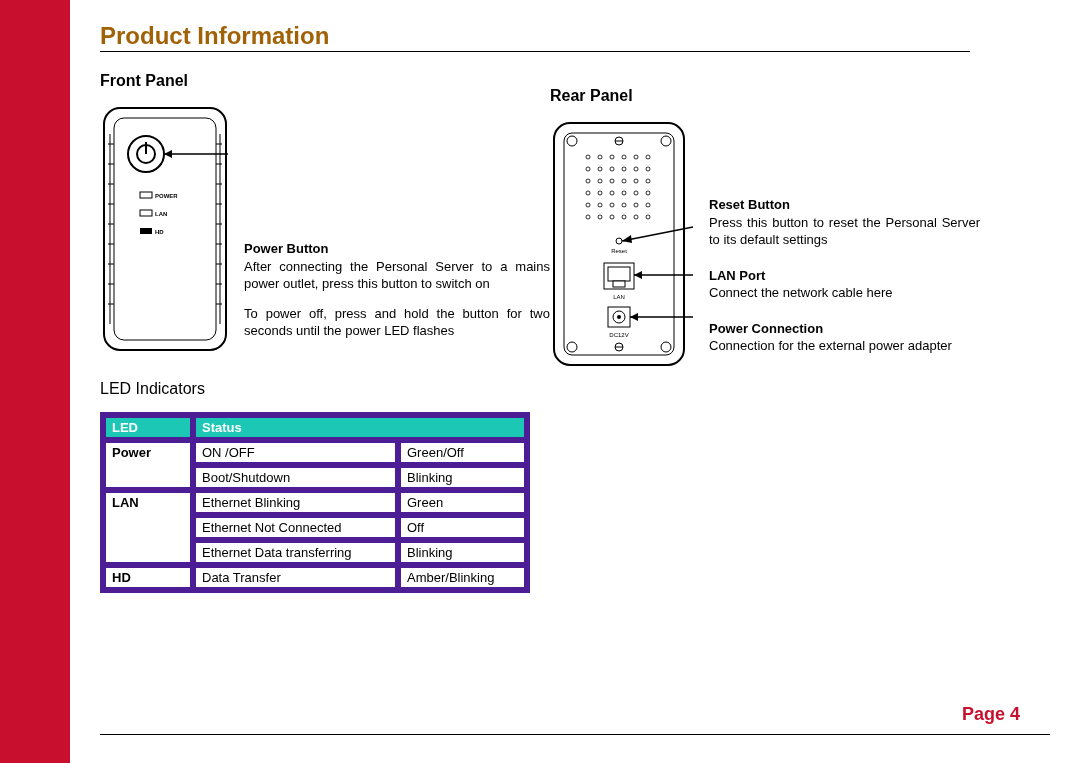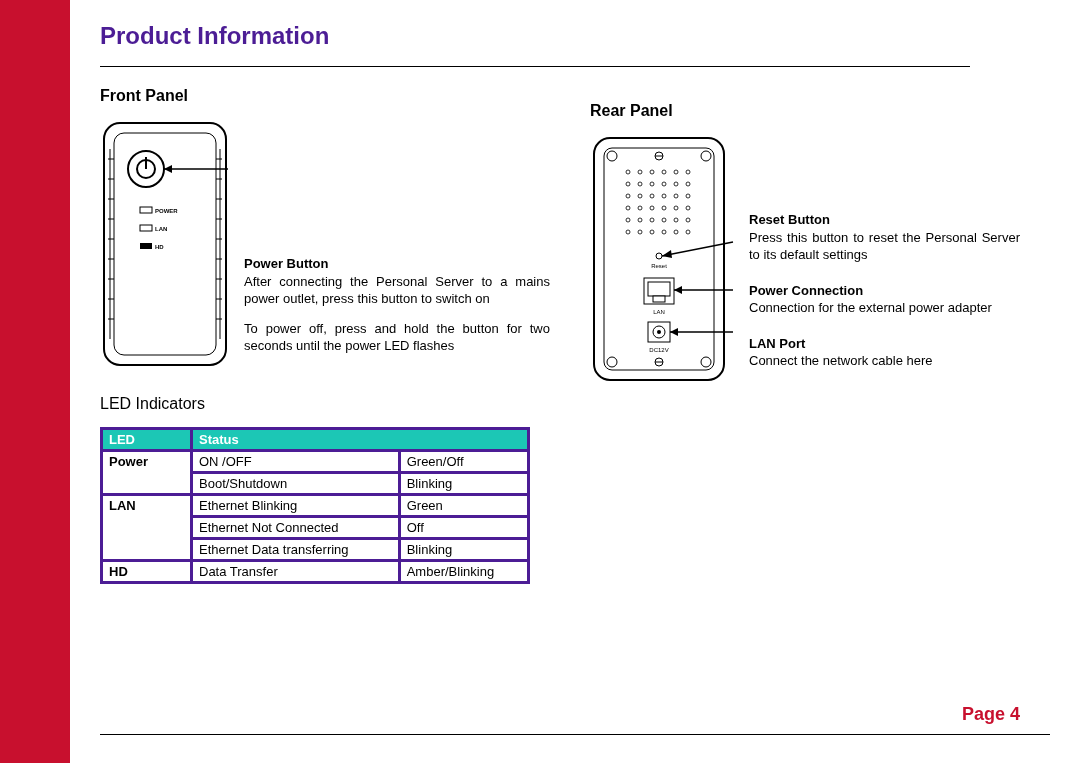--- a/index.html
+++ b/index.html
@@ -1,34 +1,34 @@
 <!DOCTYPE html>
 <html><head>
 <meta charset="utf-8">
 <style>
   * { box-sizing: border-box; margin: 0; padding: 0; }
   body { font-family: Arial, Helvetica, sans-serif; font-size: 14px; color: #000; background: #fff; }
   .page { width: 1080px; height: 763px; position: relative; }
   .red-bar { position: absolute; left: 0; top: 0; width: 70px; height: 763px; background: #c8102e; }
   .content { position: absolute; left: 100px; top: 22px; right: 30px; }
-  .title { color: #4c1d95; font-size: 24px; font-weight: bold; margin-bottom: 16px; }
+  .title { color: #a16207; font-size: 24px; font-weight: bold; margin-bottom: 1px; }
   .title-underline { border-bottom: 1px solid #000; width: 870px; margin-bottom: 20px; }
-  .columns { display: flex; gap: 40px; }
+  .columns { display: flex; }
   .col-left { width: 450px; }
   .col-right { width: 430px; margin-top: 15px; }
   .section-heading { font-weight: bold; font-size: 16px; margin-bottom: 14px; }
   .panel-row { display: flex; gap: 14px; align-items: flex-end; margin-bottom: 26px; }
   .device-svg { flex-shrink: 0; }
   .callouts { font-size: 13px; line-height: 1.35; }
   .callout { margin-bottom: 14px; }
   .callout-title { font-weight: bold; }
   .callout-body { text-align: justify; }
   .led-heading { font-weight: normal; font-size: 16px; margin-top: 6px; margin-bottom: 14px; }
   table.led { border-collapse: collapse; width: 430px; font-size: 13px; }
-  table.led th, table.led td { border: 3px solid #4c1d95; padding: 2px 6px; text-align: left; vertical-align: top; }
+  table.led th, table.led td { border: 6px solid #4c1d95; padding: 2px 6px; text-align: left; vertical-align: top; }
   table.led th { background: #1cc7b5; color: #fff; font-weight: bold; }
   .page-num { position: absolute; right: 60px; bottom: 38px; color: #c8102e; font-weight: bold; font-size: 18px; }
   .page-underline { position: absolute; left: 100px; right: 30px; bottom: 28px; border-bottom: 1px solid #000; }
 </style>
 </head>
 <body>
 
 <div class="page">
   <div class="red-bar"></div>
 
@@ -226,26 +226,26 @@
             <line x1="80" y1="198" x2="143" y2="198" stroke="#000" stroke-width="1.5"></line>
               <polygon points="80,198 88,194 88,202" fill="#000"></polygon>
           </svg>
 
           <div class="callouts">
             <div class="callout" style="margin-top:10px;">
               <div class="callout-title">Reset Button</div>
               <div class="callout-body">Press this button to reset the Personal Server to its default settings</div>
             </div>
             <div class="callout" style="margin-top:18px;">
+              <div class="callout-title">LAN Port</div>
+              <div class="callout-body">Connect the network cable here</div>
+            </div>
+            <div class="callout" style="margin-top:18px;">
               <div class="callout-title">Power Connection</div>
               <div class="callout-body">Connection for the external power adapter</div>
-            </div>
-            <div class="callout" style="margin-top:18px;">
-              <div class="callout-title">LAN Port</div>
-              <div class="callout-body">Connect the network cable here</div>
             </div>
           </div>
         </div>
       </div>
     </div>
   </div>
 
   <div class="page-underline"></div>
   <div class="page-num">Page 4</div>
 </div>

